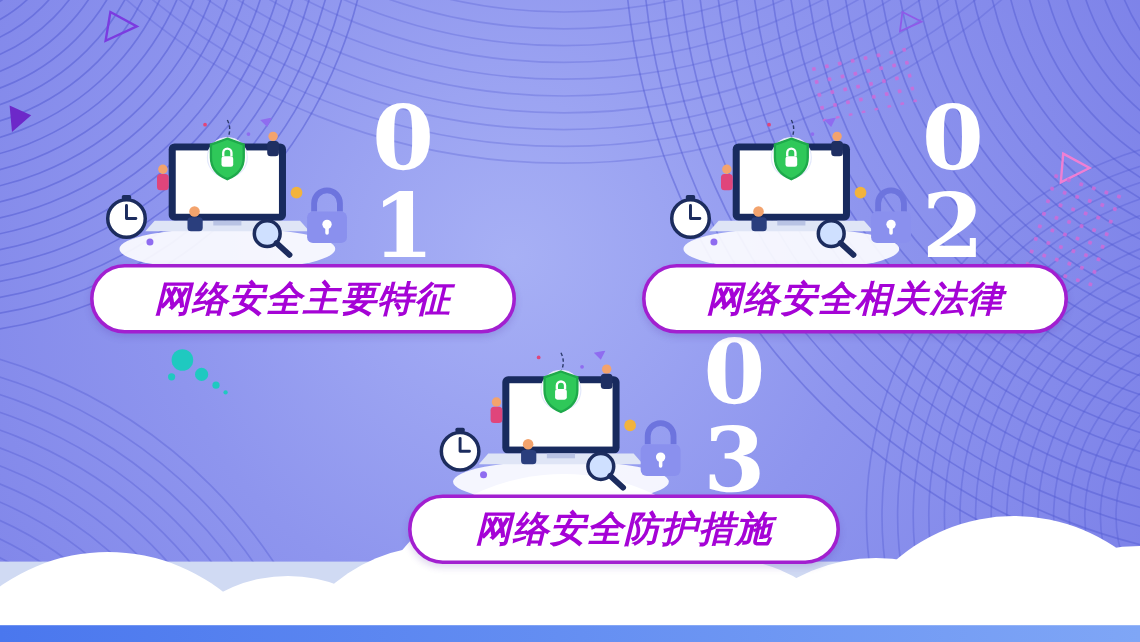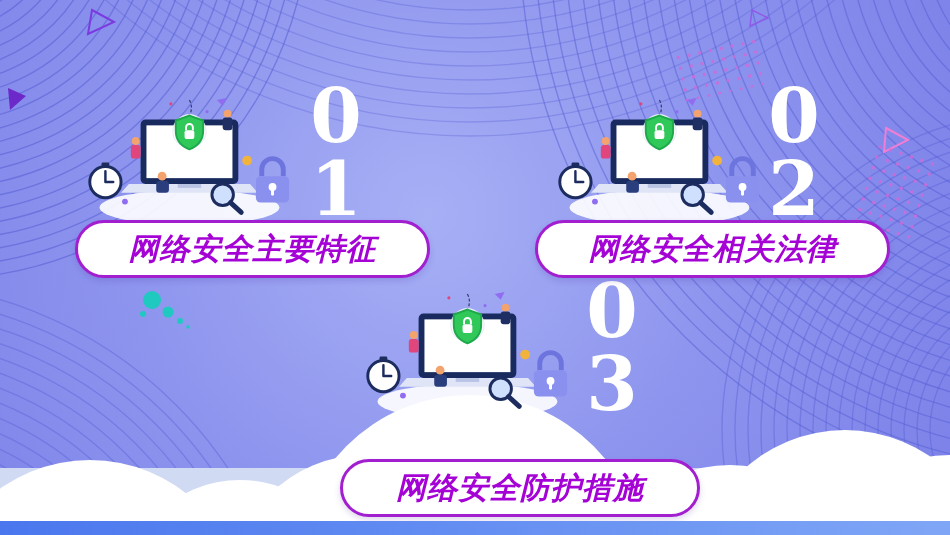--- a/index.html
+++ b/index.html
@@ -42,21 +42,21 @@
   .num3{left:574px;top:275px;}
   .pill{
     position:absolute;z-index:4;height:58px;background:#ffffff;
     border:3px solid #a21fd0;border-radius:32px;box-sizing:border-box;
     display:flex;align-items:center;justify-content:center;
     box-shadow:0 3px 6px rgba(80,40,160,.18);cursor:pointer;font-style:italic;
   }
   .pill span{color:#a503d6;font-size:30px;font-weight:700;letter-spacing:1px;}
   .pill1{left:75px;top:220px;width:355px;}
   .pill2{left:535px;top:220px;width:355px;}
-  .pill3{left:340px;top:412px;width:360px;margin-top:47px;}
+  .pill3{left:340px;top:412px;width:360px;}
 </style>
 </head>
 <body>
 
 <div class="slide">
 
   <svg width="0" height="0" style="position:absolute" aria-hidden="true">
     <defs>
       <symbol id="ill-sym" viewBox="0 0 220 132">
         <ellipse cx="112" cy="112" rx="92" ry="18" fill="#ffffff" opacity="0.9"></ellipse>

